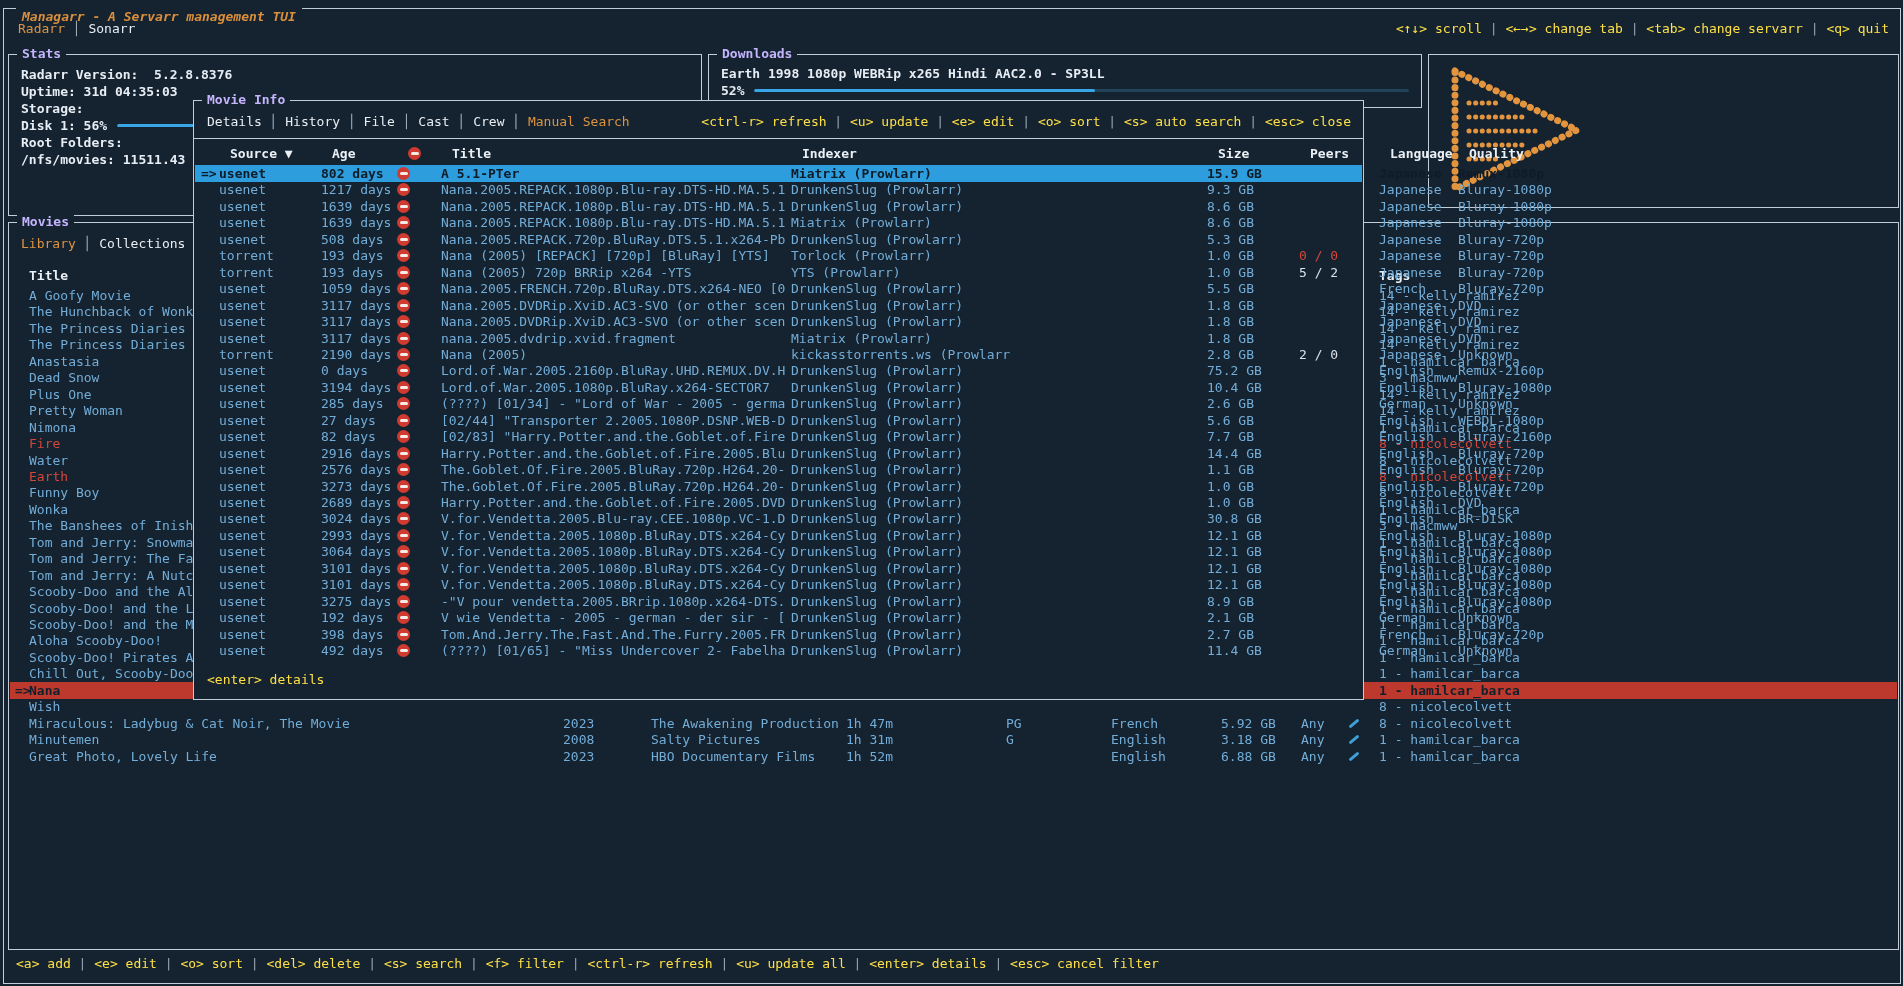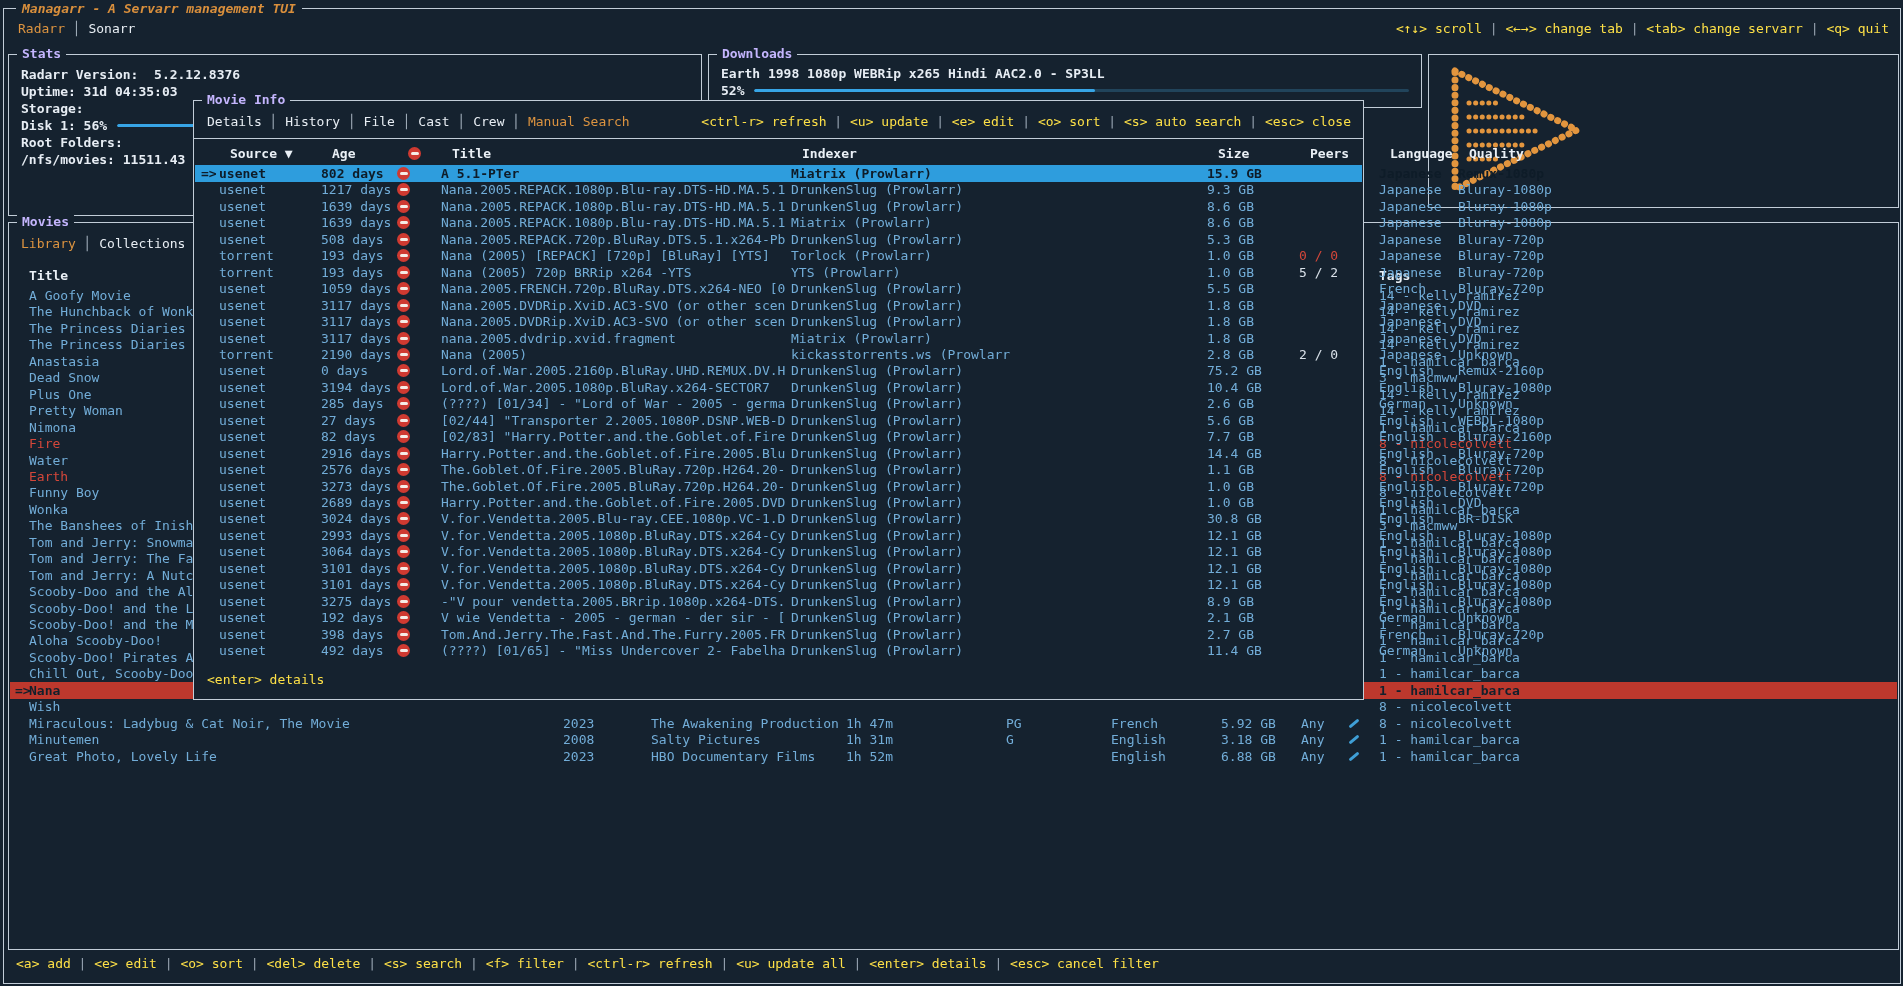--- a/index.html
+++ b/index.html
@@ -1,21 +1,21 @@
 <!DOCTYPE html>
 <html><head>
 <meta charset="utf-8">
 <style>
   html,body{margin:0;padding:0}
   body{background:#0b141d}
   #screen{position:relative;width:1903px;height:986px;background:#15222f;overflow:hidden;
           font-family:"DejaVu Sans Mono","Liberation Mono",monospace;font-size:13px;line-height:17px;color:#d8e0e8}
   .border-box{position:absolute;border:1px solid #c2cdd8}
   .panel-title{position:absolute;top:-9px;left:8px;background:#15222f;padding:0 5px;font-weight:bold;color:#c4b5fd;line-height:15px}
-  #app-title{position:absolute;left:16px;top:0;padding:0 6px;background:#15222f;color:#d98f3c;font-weight:bold;font-style:italic;white-space:pre;z-index:3}
+  #app-title{position:absolute;left:16px;top:0;padding:8px 6px;background:#15222f;color:#d98f3c;font-weight:bold;font-style:italic;white-space:pre;z-index:3}
   .keybar{position:absolute;white-space:pre;z-index:3}
   .keys{color:#fde047;white-space:pre}
   .sep{color:#97a4b1;white-space:pre}
   .tabs{position:absolute;white-space:pre;z-index:3}
   .tab{color:#e8eef4;font-weight:normal}
   .tab-active{color:#dd9440;font-weight:normal}
   .tabsep{color:#a5b1bd}
   .stat-line{display:flex;align-items:center;padding:0 12px;height:17px;font-weight:bold;color:#e7edf4;white-space:pre}
   .gauge{flex:1;height:3px;margin-left:10px;background:#21445b;border-radius:2px;position:relative;overflow:hidden}
   .gauge i{position:absolute;left:0;top:0;bottom:0;background:#37a5e6;border-radius:2px}
@@ -74,21 +74,21 @@
 
   <div class="border-box" id="outer"></div>
 
   <div id="app-title">Managarr - A Servarr management TUI</div>
   <div class="tabs" id="servarr-tabs"><span class="tab-active">Radarr</span><span class="tabsep"> │ </span><span class="tab">Sonarr</span></div>
   <div class="keybar" id="top-keys"><span class="keys">&lt;↑↓&gt; scroll</span><span class="sep"> | </span><span class="keys">&lt;←→&gt; change tab</span><span class="sep"> | </span><span class="keys">&lt;tab&gt; change servarr</span><span class="sep"> | </span><span class="keys">&lt;q&gt; quit</span></div>
 
   <div class="border-box" id="stats">
     <span class="panel-title">Stats</span>
     <div id="stats-body">
-      <div class="stat-line">Radarr Version:  5.2.12.8376</div>
+      <div class="stat-line">Radarr Version:  5.2.8.8376</div>
       <div class="stat-line">Uptime: 31d 04:35:03</div>
       <div class="stat-line">Storage:</div>
       <div class="stat-line">
         <span>Disk 1: 56%</span>
         <span class="gauge"><i id="disk-fill" style="width: 56%;"></i></span>
       </div>
       <div class="stat-line">Root Folders:</div>
       <div class="stat-line">
         <span>/nfs/movies: 11511.43 GB</span>
         <span class="gauge"><i id="root-fill" style="width: 100%;"></i></span>

